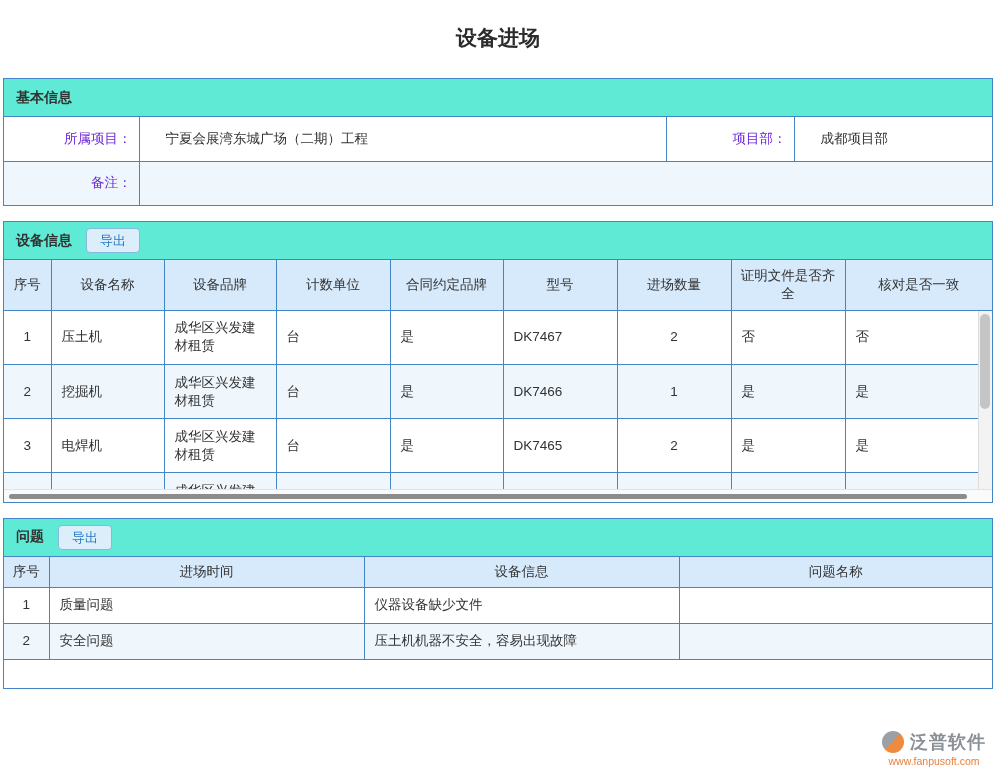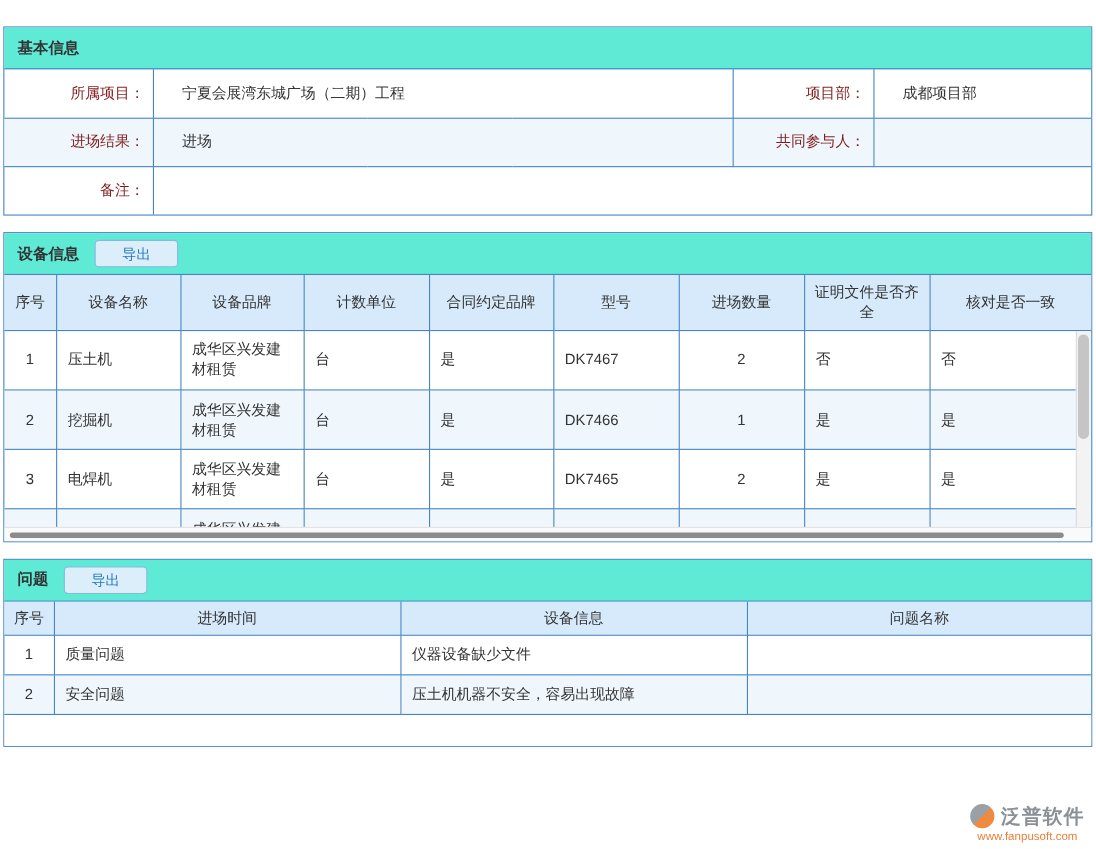--- a/index.html
+++ b/index.html
@@ -24,33 +24,33 @@
     border-bottom: 1px solid #4485c5;
     padding: 7px 12px;
     display: flex; align-items: center; gap: 14px;
     height: 38px;
   }
   .panel-title { font-size: 14px; font-weight: 600; color: #333; }
   .export-btn {
     font-family: inherit;
     font-size: 13px; color: #2579c3;
     background: #ddeefb; border: 1px solid #86b8e2; border-radius: 4px;
-    padding: 3px 24px; cursor: pointer; line-height: 17px;
+    padding: 3px 13px; cursor: pointer; line-height: 17px;
   }
 
   
   table.form-table { width: 100%; border-collapse: collapse; table-layout: fixed; }
   table.form-table td {
     border-right: 1px solid #4485c5; border-bottom: 1px solid #4485c5;
     height: 44px; font-size: 13.5px; overflow: hidden; white-space: nowrap;
   }
   table.form-table tr:last-child td { border-bottom: none; }
   table.form-table td:last-child { border-right: none; }
   table.form-table tr:nth-child(even) { background: #eff7fd; }
-  td.f-label { text-align: right; padding-right: 7px; color: #7f1d1d; }
+  td.f-label { text-align: right; padding-right: 7px; color: #6d28d9; }
   td.f-value { text-align: left; padding-left: 26px; color: #333; }
 
   
   table.grid-table { width: 100%; border-collapse: collapse; table-layout: fixed; }
   table.grid-table th {
     background: #d7eafb; border-right: 1px solid #4485c5; border-bottom: 1px solid #4485c5;
     font-size: 13.5px; font-weight: 500; color: #333; text-align: center;
     padding: 6px 4px; line-height: 18px;
   }
   table.grid-table th:last-child { border-right: none; text-align: center; }
@@ -97,20 +97,21 @@
     background: linear-gradient(135deg, #9aa0a6 0 50%, #ef8a3e 50% 100%);
   }
   .brand-name { font-size: 18px; font-weight: bold; color: #8a9096; letter-spacing: 1px; }
   .brand-url { font-size: 10.5px; color: #e8803a; margin-top: 1px; text-align: center; }
 </style>
 </head>
 <body>
 
 <div class="page">
 
+  <h1 class="page-title">设备进场</h1>
 
   <section class="panel">
     <div class="panel-header">
       <span class="panel-title">基本信息</span>
     </div>
     <table class="form-table">
       <colgroup>
         <col style="width:135px">
           <col style="width:195px">
           <col style="width:132px">
@@ -119,26 +120,20 @@
           <col>
       </colgroup>
       <tbody>
           <tr>
         <td class="f-label">所属项目：</td>
         <td class="f-value" colspan="3">宁夏会展湾东城广场（二期）工程</td>
         <td class="f-label">项目部：</td>
         <td class="f-value">成都项目部</td>
       </tr>
       <tr>
-        <td class="f-label">进场结果：</td>
-        <td class="f-value" colspan="3">进场</td>
-        <td class="f-label">共同参与人：</td>
-        <td class="f-value"></td>
-      </tr>
-      <tr>
         <td class="f-label">备注：</td>
         <td class="f-value" colspan="5"></td>
       </tr>
     </tbody>
       </table>
   </section>
 
   <section class="panel">
     <div class="panel-header">
       <span class="panel-title">设备信息</span>

